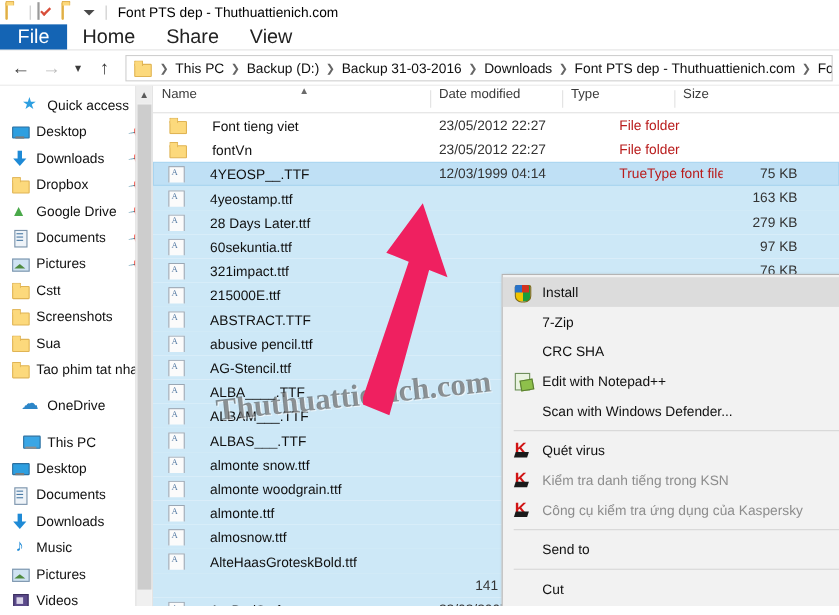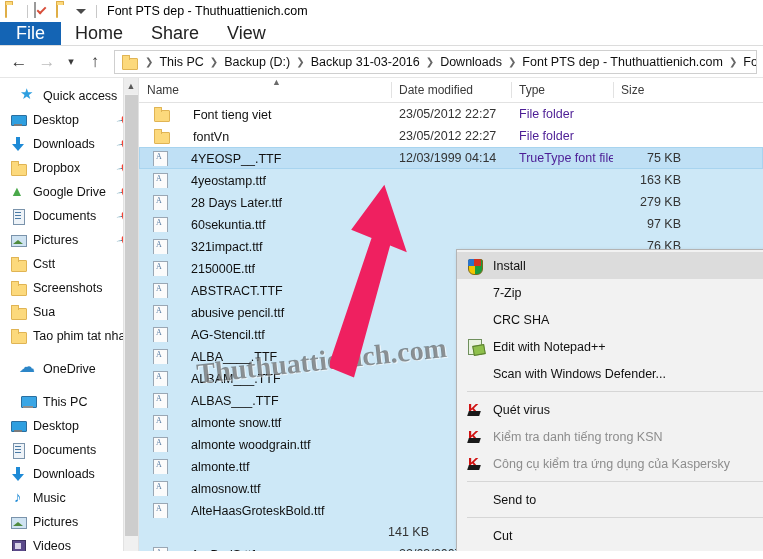--- a/index.html
+++ b/index.html
@@ -168,42 +168,42 @@
     position:absolute;left:1px;top:17px;width:13px;height:441px;background:#cdcdcd;
   }
 
   
   .pane{ flex:1; position:relative; background:#fff; overflow:hidden;
     border-left:1px solid #e2e2e2; }
   .colhead{
     height:25px; display:flex; align-items:center; border-bottom:1px solid #e2e2e2;
     font-size:12px;color:#3a3a3a; position:relative; background:#fff;
   }
-  .colhead .ch{ padding-left:8px; position:relative; height:100%; display:flex;align-items:center; }
+  .colhead .ch{ padding-left:8px; position:relative; height:100%; display:flex;}
   .colhead .ch:not(:first-child):before{
     content:"";position:absolute;left:0;top:4px;bottom:4px;width:1px;background:#e2e2e2;
   }
   .ch.name{ width:252px; }
   .ch.date{ width:120px; }
   .ch.type{ width:102px; }
   .ch.size{ width:80px; }
   .sort-caret{
     position:absolute;left:133px;top:-1px;font-size:9px;color:#6b6b6b;
   }
 
   .rows{ position:relative; }
   .row{
     height:22px;display:flex;align-items:center;font-size:12.5px;color:#101010;
   }
   .row.sel{ background:#cde8f7; }
   .row.sel.first{ background:#bfe0f5; box-shadow: inset 0 0 0 1px #a8d4ef;}
   .cell{ padding-left:8px; white-space:nowrap; overflow:hidden; }
   .c-name{ width:252px; display:flex;align-items:flex-end;gap:24px; padding-left:14px;}
   .c-date{ width:120px; color:#333; }
-  .c-type{ width:102px; color:#4c1d95; }
+  .c-type{ width:102px; color:#b91c1c;margin-left:44px; }
   .c-size{ width:80px; color:#333; text-align:right; padding-right:12px; padding-left:0;}
 
   .ft-ico{ width:14px;height:15px;flex:0 0 14px;position:relative; }
   .ft-ico:before{
     content:"";position:absolute;left:0;top:0;width:13px;height:15px;background:#fbfbfb;
     border:1px solid #9aa7b4;
   }
   .ft-ico:after{
     content:"A";position:absolute;left:3px;top:1px;font-size:8px;color:#5b7fa6;
     font-family:"Liberation Serif", serif;

